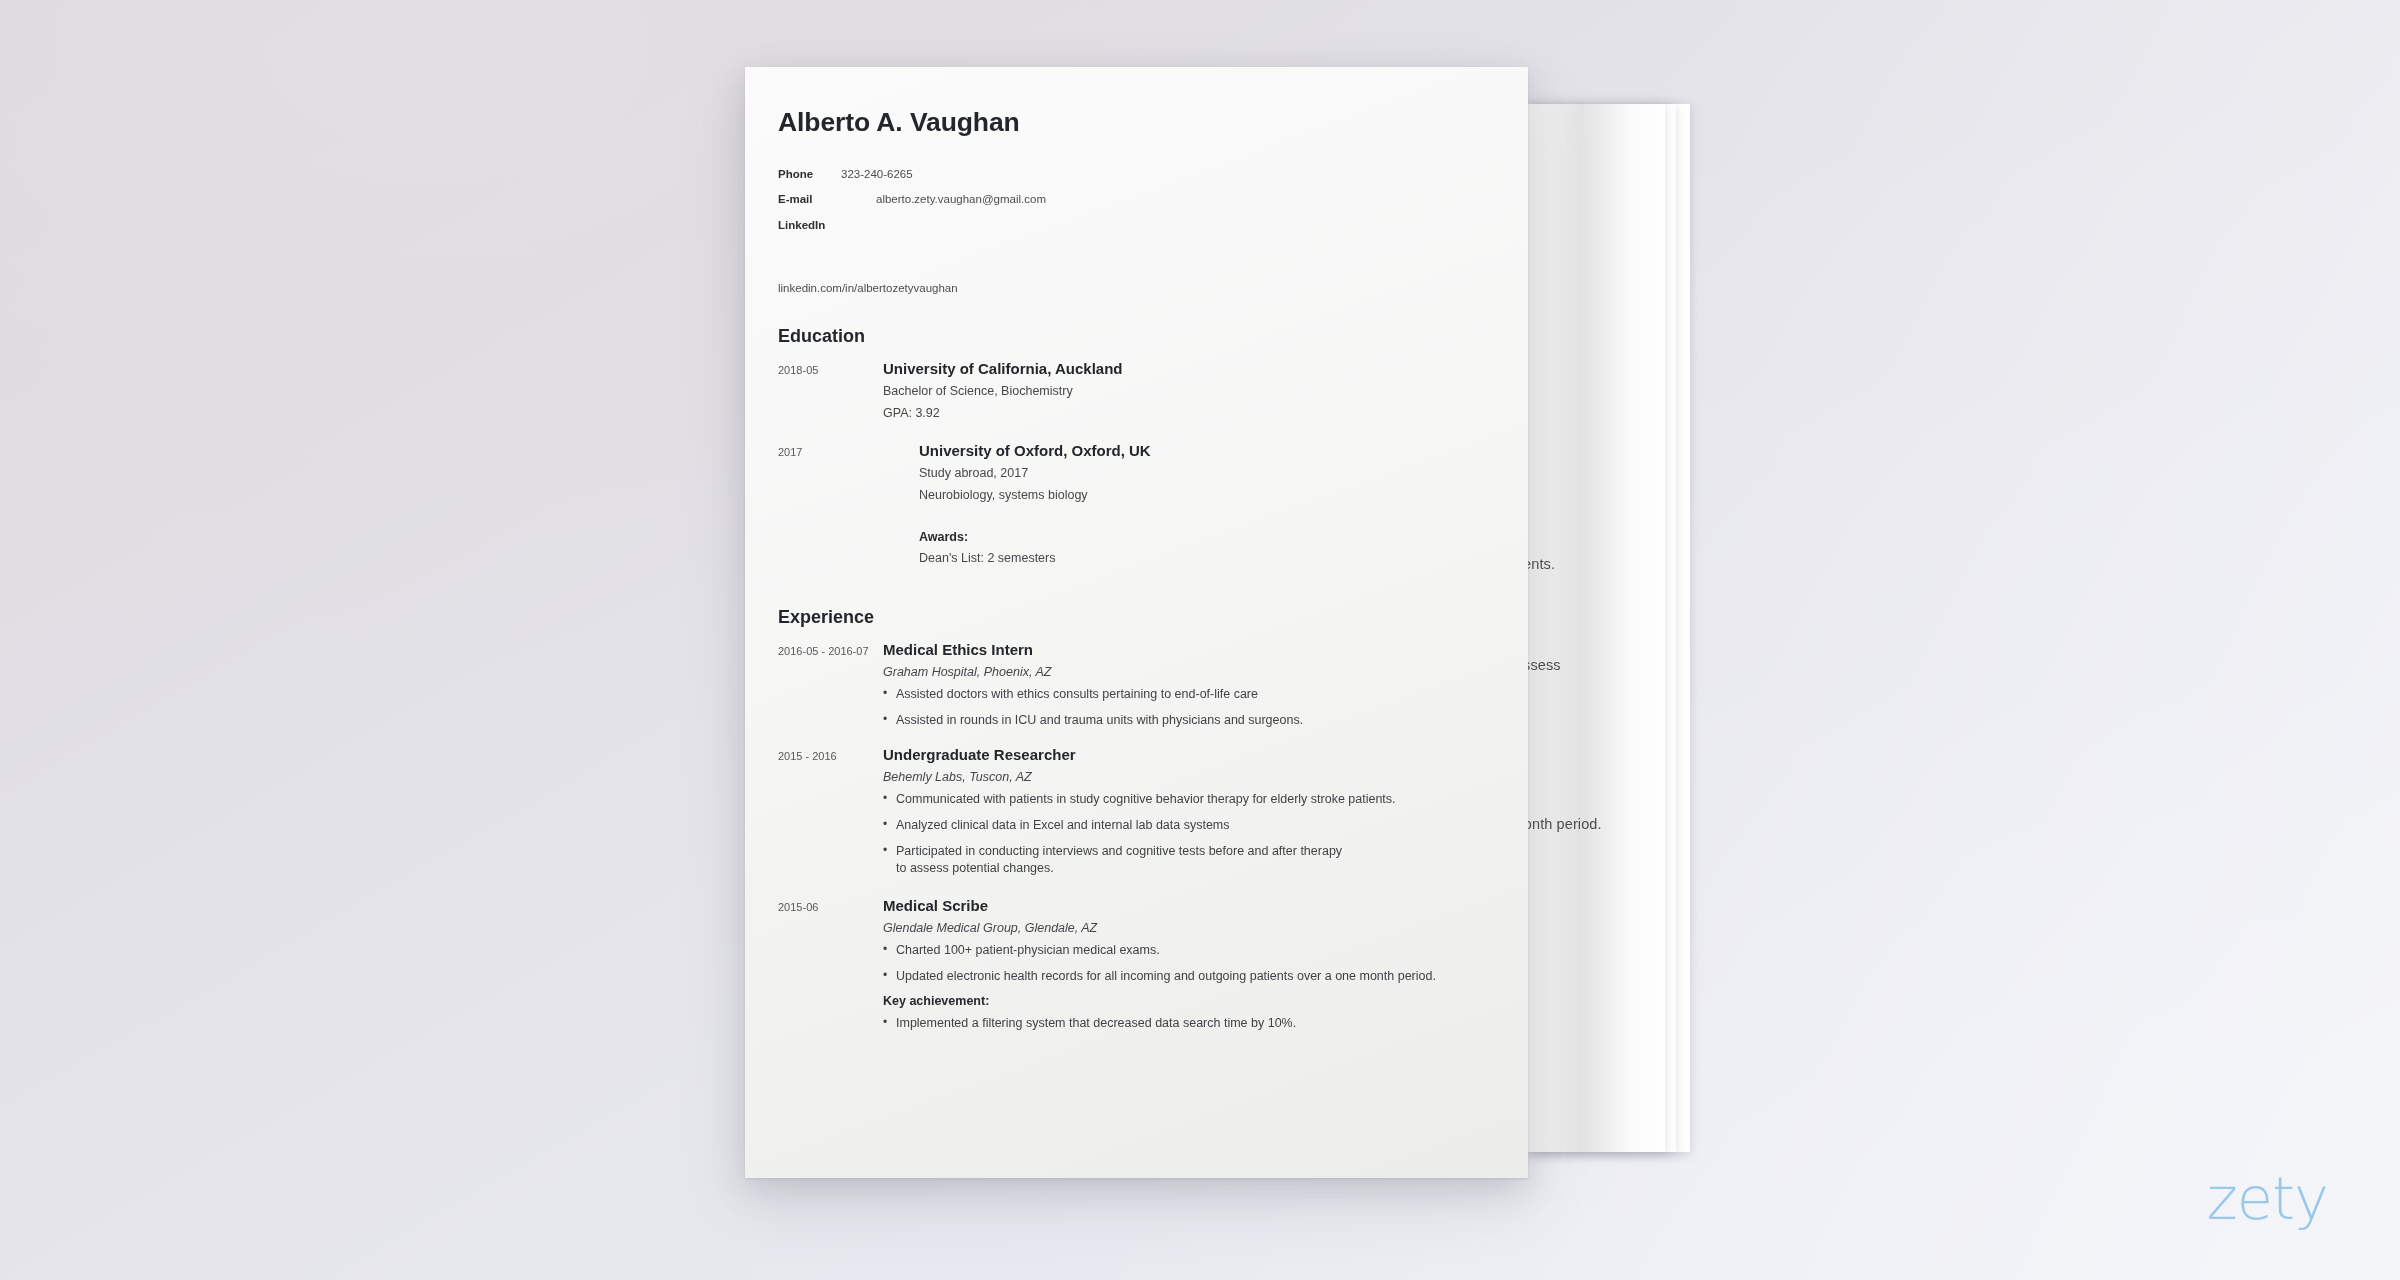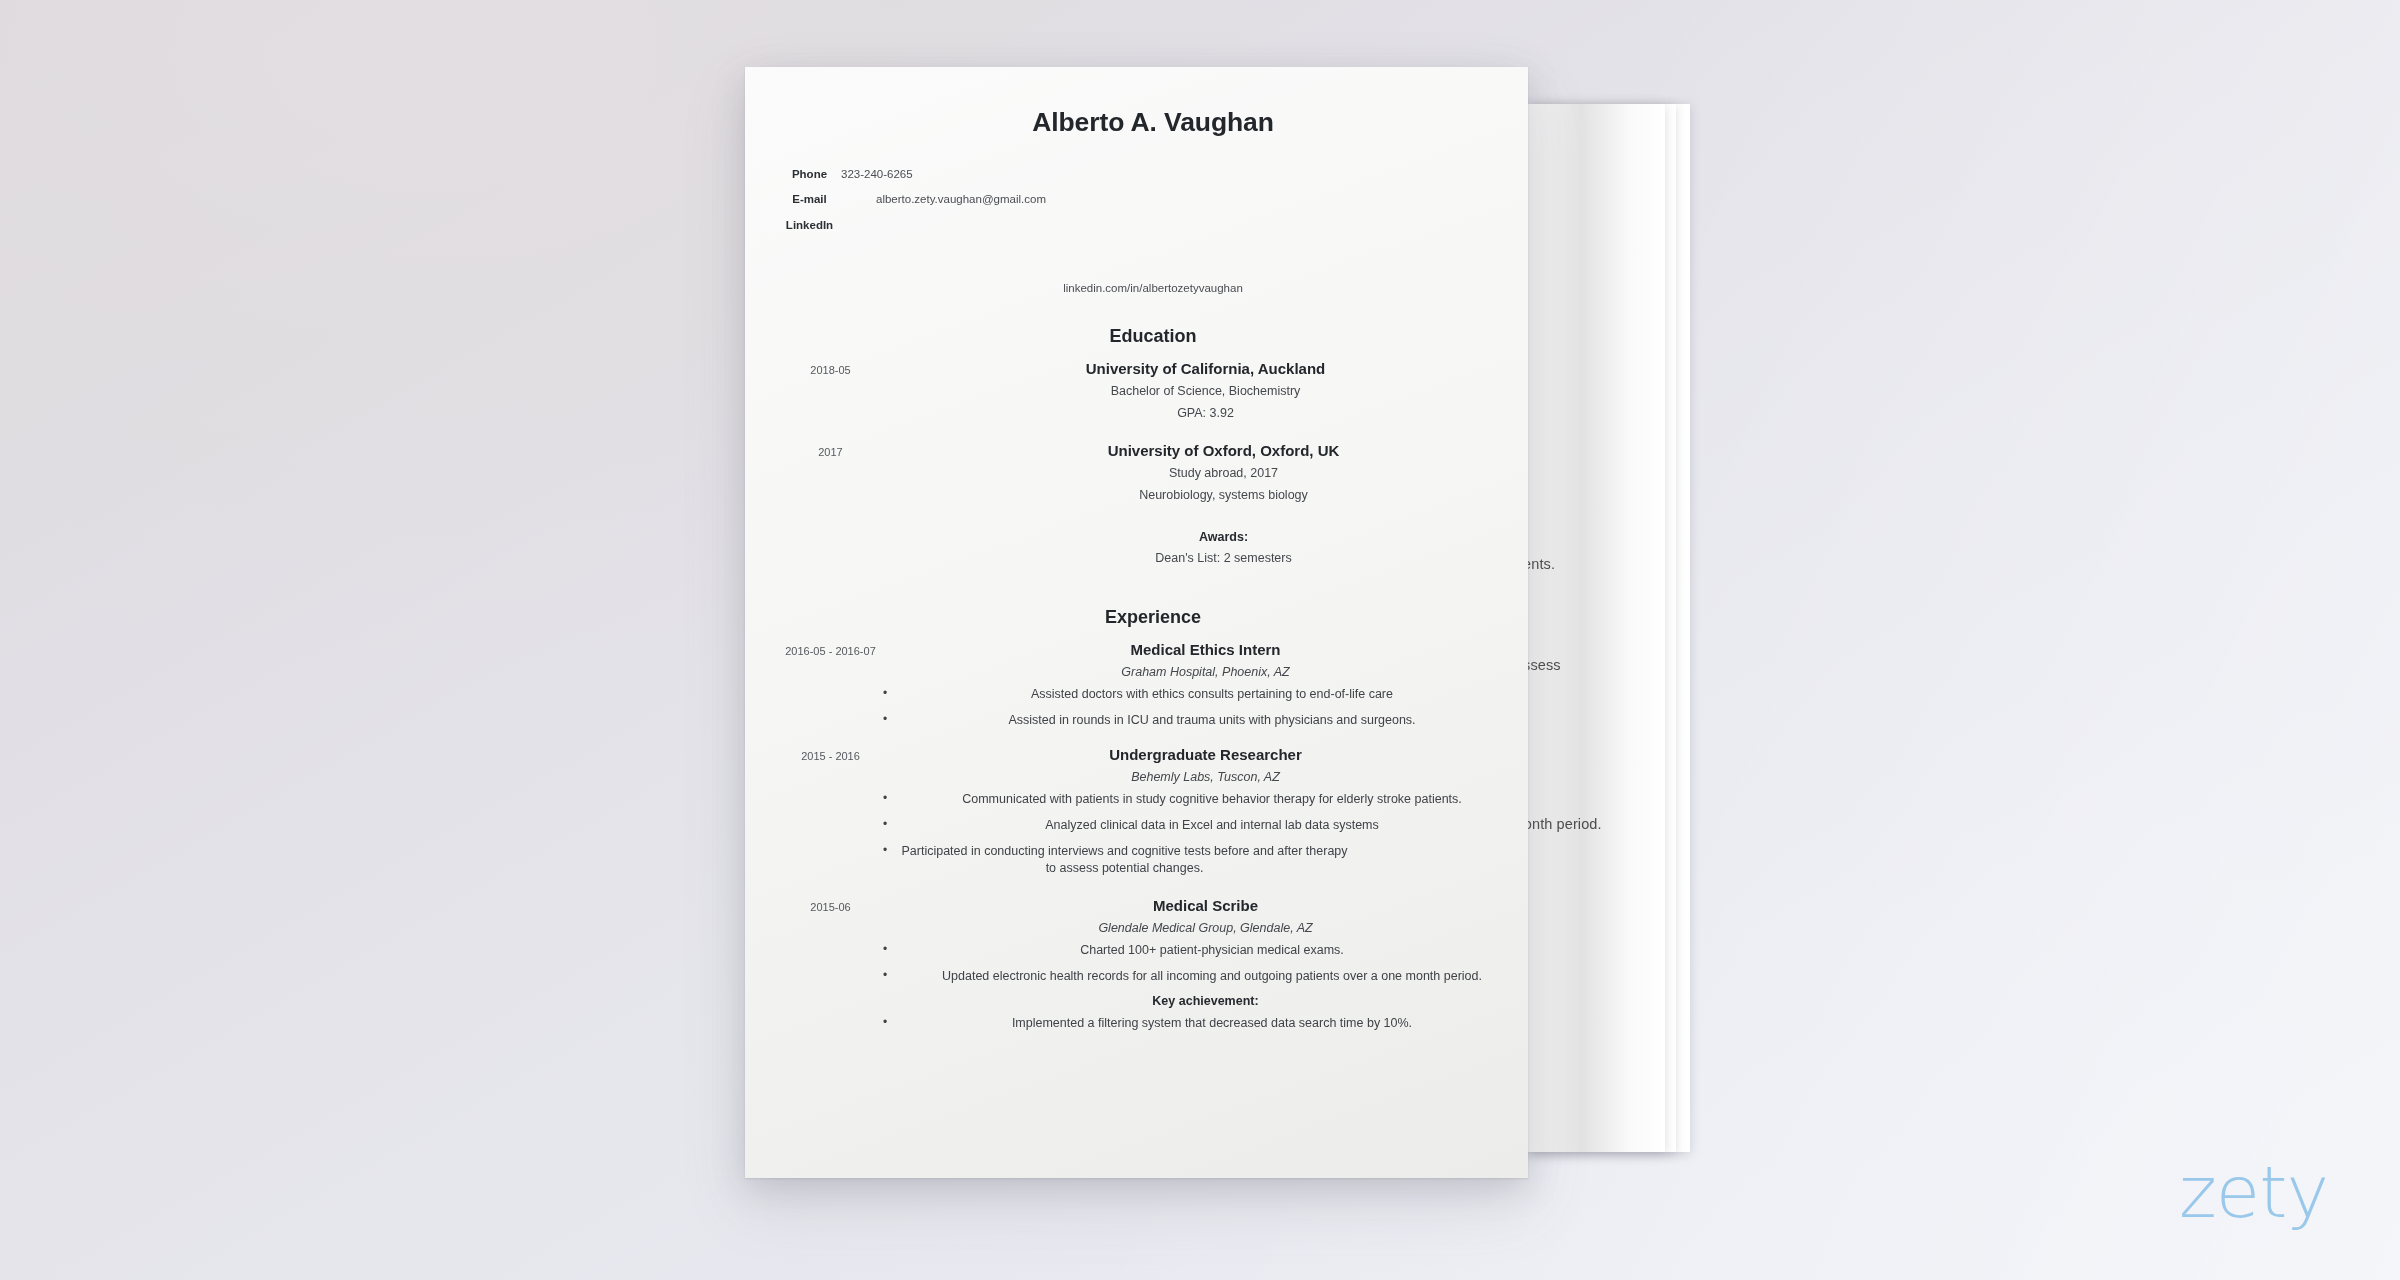--- a/index.html
+++ b/index.html
@@ -51,21 +51,21 @@
     left:745px; top:67px;
     width:783px; height:1111px;
     background:linear-gradient(160deg,#fbfbfb 0%, #f6f6f5 45%, #f0f0ef 78%, #ececea 100%);
     box-shadow:
        0 1px 2px rgba(110,110,125,.20),
        0 10px 30px rgba(110,110,125,.22),
        0 26px 60px rgba(110,110,125,.16);
     overflow:hidden;
     padding:0 0 0 0;
   }
-  .page-inner{ padding:40px 0 0 33px;text-align:center; }
+  .page-inner{ padding:40px 0 0 33px; }
 
   
   .resume-name{
     font-size:26.5px; font-weight:bold; color:#23262b;
     letter-spacing:-.1px; margin-bottom:29px;
   }
   .contact-row{ display:flex; margin-bottom:11px; line-height:1.25; }
   .contact-label{
     width:63px; flex:0 0 63px;
     font-size:11.5px; font-weight:bold; color:#2c2f33;
@@ -110,21 +110,21 @@
   .bullets li::before{
     content:"\2022"; position:absolute; left:0; top:-1px;
     font-size:12px; color:#3f4247;
   }
   .spacer-sm{ height:20px; }
 
   
   .zety-logo{
     position:absolute; right:72px; bottom:52px;
     font-family:"DejaVu Sans", sans-serif;
-    font-size:72px; font-weight:300; color:#93c5ea;
+    font-size:59px; font-weight:300; color:#93c5ea;
     letter-spacing:-1px; line-height:1;
     opacity:.92;
     margin-left:27px;
   }
 </style>
 </head>
 <body>
 
 <div class="canvas-sheen"></div>
 

